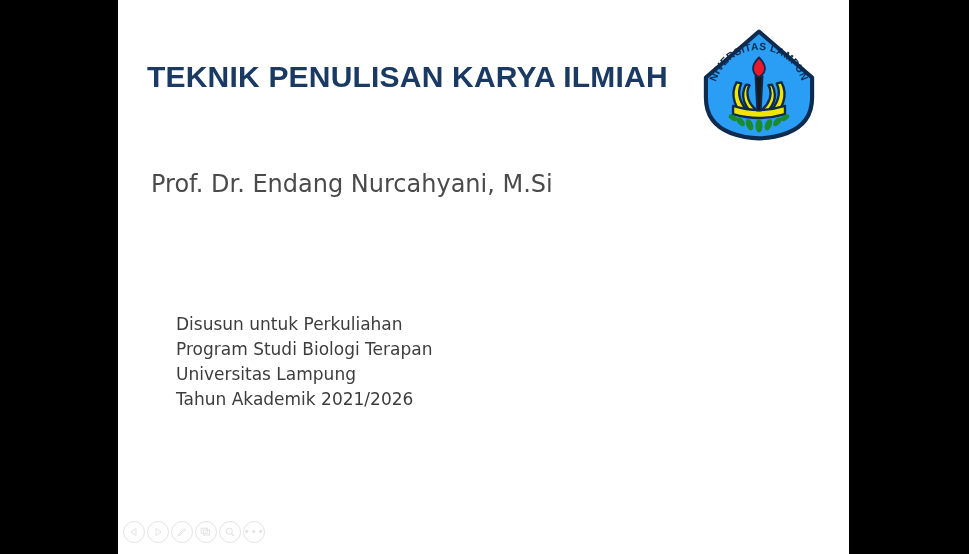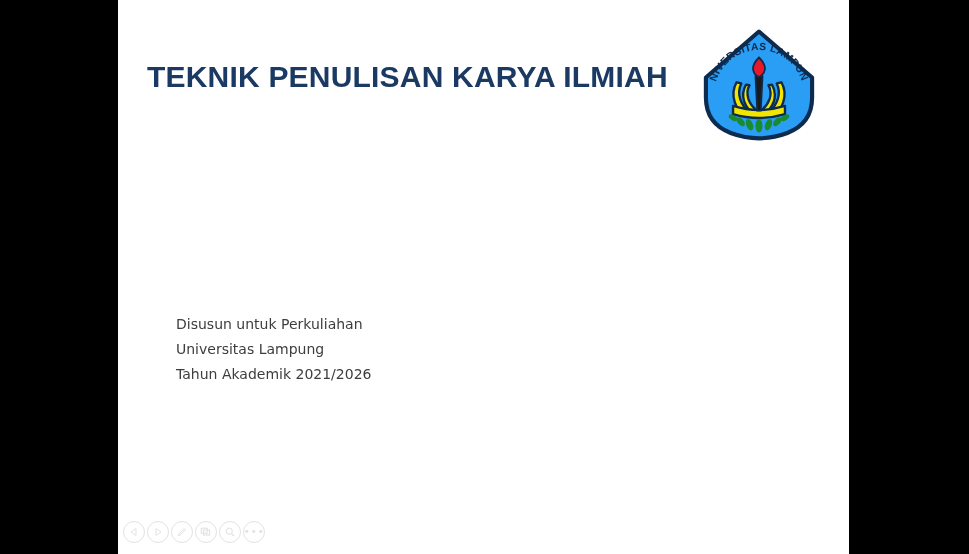--- a/index.html
+++ b/index.html
@@ -65,21 +65,21 @@
     color: #4a4a4a;
     white-space: nowrap;
   }
 
   
   #subtitle-block {
     position: absolute;
     left: 58px;
     top: 312px;
     font-family: "DejaVu Sans", sans-serif;
-    font-size: 14px;
+    font-size: 17px;
     line-height: 25px;
     color: #3d3d3d;
   }
   #subtitle-block div { white-space: nowrap; }
 
   
   #logo {
     position: absolute;
     left: 582px;
     top: 28px;
@@ -123,23 +123,25 @@
 
 <div id="viewer">
 
   <div class="letterbox left"></div>
   <div class="letterbox right"></div>
 
   <div id="slide">
 
     <div id="slide-title">TEKNIK PENULISAN KARYA ILMIAH</div>
 
+    <div id="author-line">Prof. Dr. Endang Nurcahyani, M.Si</div>
 
     <div id="subtitle-block">
       <div>Disusun untuk Perkuliahan</div>
+      <div>Program Studi Biologi Terapan</div>
       <div>Universitas Lampung</div>
       <div>Tahun Akademik 2021/2026</div>
     </div>
 
     <div id="logo">
       <svg viewBox="0 0 200 200" xmlns="http://www.w3.org/2000/svg">
         <defs>
           <path id="arcpath" d="M 26 96 A 76 76 0 0 1 174 96" fill="none"></path>
         </defs>
 

